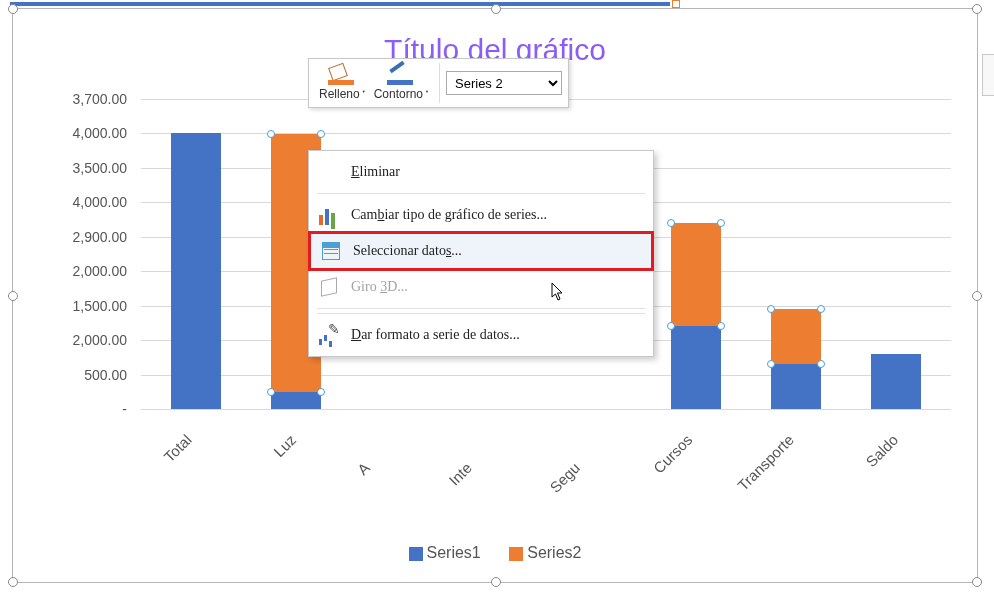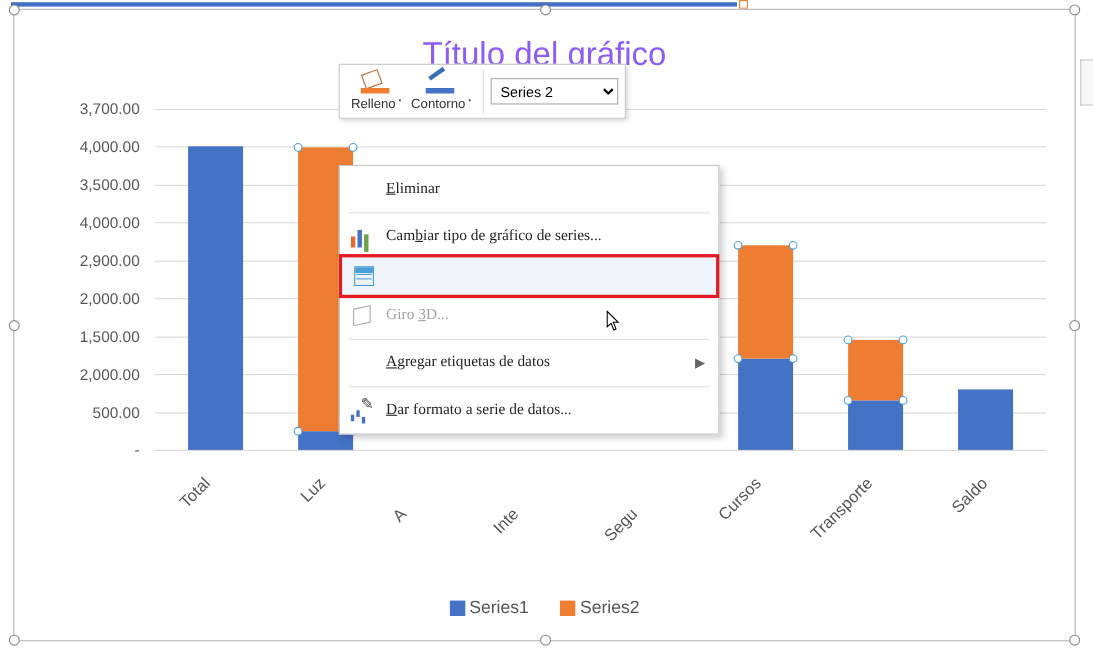--- a/index.html
+++ b/index.html
@@ -420,31 +420,27 @@
     <div class="ctx-ico"></div>
     <div class="ctx-label"><span class="ux">E</span>liminar</div>
   </div>
   <div class="ctx-sep"></div>
   <div class="ctx-item">
     <div class="ctx-ico ico-chart"></div>
     <div class="ctx-label">Cam<span class="ux">b</span>iar tipo de gráfico de series...</div>
   </div>
   <div class="ctx-item hl">
     <div class="ctx-ico ico-seldata"></div>
+    <div class="ctx-label">Seleccionar dato<span class="ux">s</span>...</div>
   </div>
   <div class="ctx-item disabled">
     <div class="ctx-ico ico-3d"></div>
     <div class="ctx-label">Giro <span class="ux">3</span>D...</div>
   </div>
   <div class="ctx-sep"></div>
-  <div class="ctx-item">
-    <div class="ctx-ico"></div>
-    <div class="ctx-label"><span class="ux">A</span>gregar etiquetas de datos</div>
-    <div class="ctx-arrow">▶</div>
-  </div>
   <div class="ctx-sep"></div>
   <div class="ctx-item">
     <div class="ctx-ico ico-fmt"></div>
     <div class="ctx-label"><span class="ux">D</span>ar formato a serie de datos...</div>
   </div>
 </div>
 
 <div class="cursor-arrow">
   <svg viewBox="0 0 14 20">
       <path d="M1 1 L1 15 L4.5 12 L7 18 L9 17 L6.5 11 L11 11 Z" fill="#fff" stroke="#000" stroke-width="1"></path>

